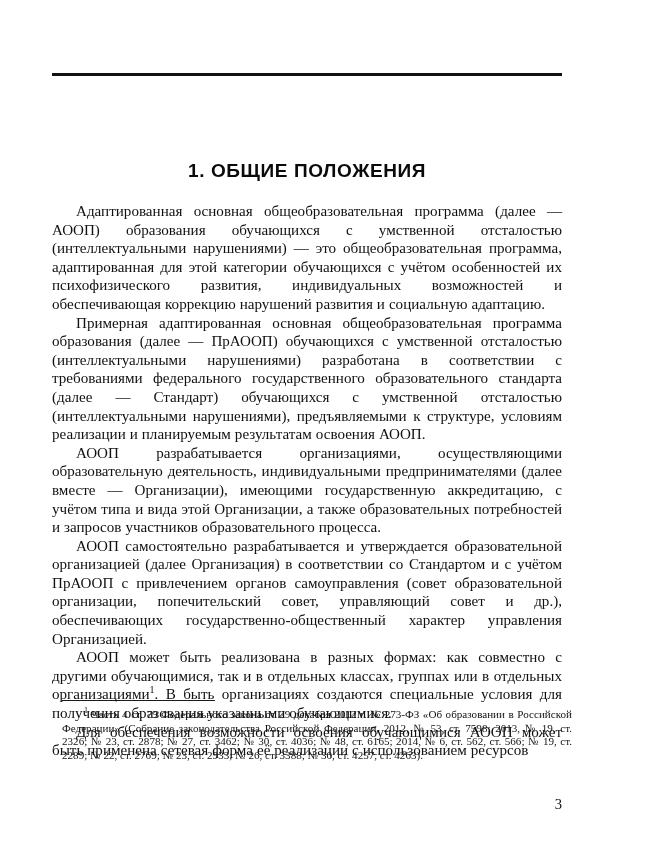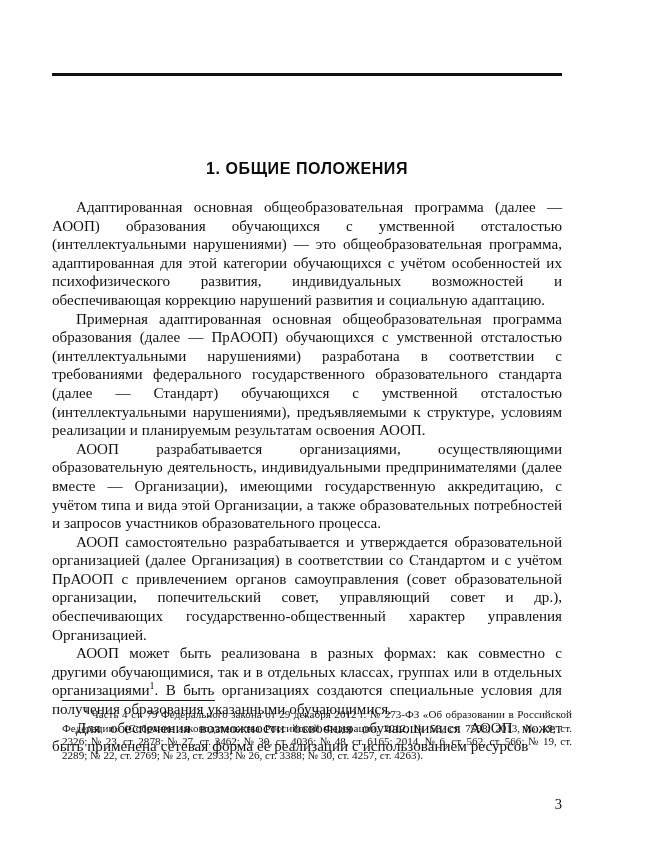--- a/index.html
+++ b/index.html
@@ -38,21 +38,21 @@
   .content {
     position: absolute;
     left: 52px;
     top: 160px;
     width: 510px;
   }
 
   .doc-title {
     font-family: "Liberation Sans", "DejaVu Sans", sans-serif;
     font-weight: bold;
-    font-size: 16px;
+    font-size: 19px;
     letter-spacing: 0.6px;
     text-align: center;
     margin: 0 0 20px 0;
     color: #0a0a0a;
   }
 
   .body-text p {
     margin: 0;
     font-size: 15.1px;
     line-height: 18.6px;

